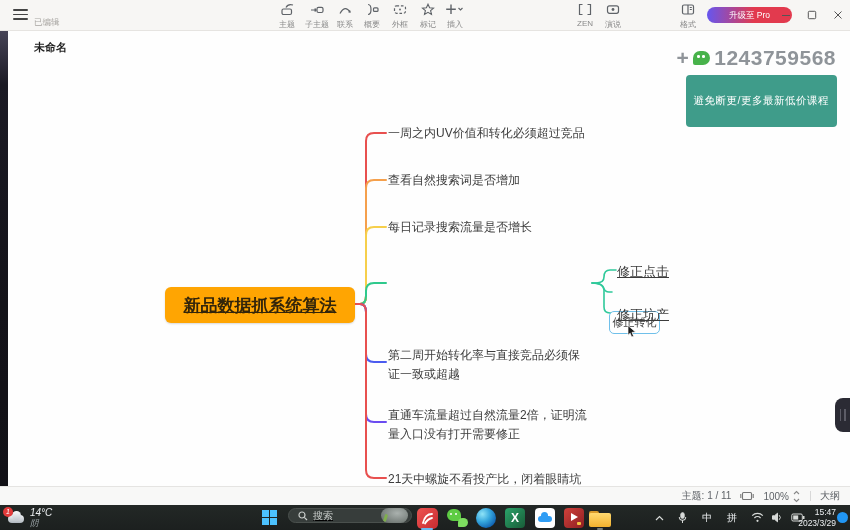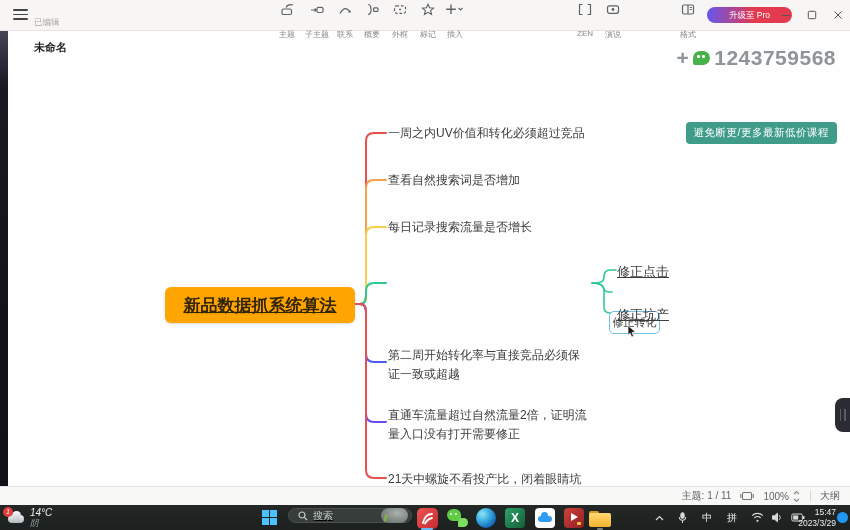--- a/index.html
+++ b/index.html
@@ -7,38 +7,38 @@
        font-family:"Liberation Sans","DejaVu Sans",sans-serif;background:#fff;}
   
   .titlebar{position:absolute;left:0;top:0;width:850px;height:30px;background:#f7f6f4;
             border-bottom:1px solid #e6e4e1;z-index:30;}
   .hamburger{position:absolute;left:13px;top:9px;width:15px;height:11px;cursor:pointer;}
   .hamburger span{display:block;height:1.6px;background:#444;margin-bottom:3px;border-radius:1px;}
   .doc-title{position:absolute;left:34px;top:4px;font-size:11px;font-weight:bold;color:#1f1f1f;margin-top:36px;}
   .doc-sub{position:absolute;left:34px;top:17px;font-size:8.5px;color:#a8a5a1;}
   .tool{position:absolute;top:3px;width:34px;text-align:center;color:#5f6368;cursor:pointer;}
   .tool svg{display:block;margin:0 auto;}
-  .tool .tlabel{font-size:8px;color:#8a8a8a;display:block;margin-top:13px;white-space:nowrap;}
+  .tool .tlabel{font-size:8px;color:#8a8a8a;display:block;margin-top:3px;white-space:nowrap;}
   .pro-btn{position:absolute;left:707px;top:7px;width:85px;height:16px;border-radius:9px;
            background:linear-gradient(90deg,#6656ef,#e23a4e 55%,#e23a4e);color:#fff;
            font-size:8.5px;line-height:16px;text-align:center;cursor:pointer;}
   .winctl{position:absolute;top:0;width:26px;height:30px;display:flex;align-items:center;
           justify-content:center;color:#555;cursor:pointer;}
   
   .canvas{position:absolute;left:0;top:30px;width:850px;height:456px;background:#fefefe;overflow:hidden;}
   .desktop-strip{position:absolute;left:0;top:30px;width:8px;height:456px;z-index:20;
             background:linear-gradient(#474457 0%,#1b1a24 12%,#141319 60%,#121117 100%);}
   .wm-row{position:absolute;top:16px;right:14px;display:flex;align-items:center;gap:4px;
           color:#8f9499;font-size:21px;font-weight:bold;letter-spacing:0.5px;}
   .wechat-bubble{width:17px;height:14px;background:#47b24a;border-radius:7px 7px 7px 2px;position:relative;}
   .wechat-bubble:before,.wechat-bubble:after{content:"";position:absolute;top:4px;width:2.5px;height:2.5px;
           border-radius:50%;background:#fff;}
   .wechat-bubble:before{left:4px;} .wechat-bubble:after{left:9px;}
   .wm-badge{position:absolute;top:45px;right:13px;background:#3f9c8a;color:#fff;font-size:10.5px;
-            padding:4px 8px;border-radius:4px;letter-spacing:0.5px;margin-top:47px;}
+            padding:19px 8px;border-radius:4px;letter-spacing:0.5px;}
   .root-topic{position:absolute;left:165px;top:257px;width:190px;height:36px;border-radius:6px;
               display:flex;align-items:center;justify-content:center;font-size:17px;font-weight:bold;
               color:#33250a;cursor:pointer;box-shadow:0 1px 2px rgba(0,0,0,0.15);}
   .branch-label{position:absolute;font-size:12px;color:#3c3c3c;line-height:16px;cursor:pointer;white-space:nowrap;}
   .wrap2{white-space:pre-line;width:214px;line-height:19px;}
   .child-label{position:absolute;font-size:13px;color:#3c3c3c;cursor:pointer;white-space:nowrap;text-decoration:underline;}
   .sel-box{position:absolute;left:609px;top:281px;width:49px;height:21px;border:1.5px solid #70c0ea;
            border-radius:5px;display:flex;align-items:center;justify-content:center;
            font-size:11px;color:#3c3c3c;background:#fff;cursor:pointer;}
   .side-pill{position:absolute;right:0;top:398px;width:15px;height:34px;background:#2b2b34;

